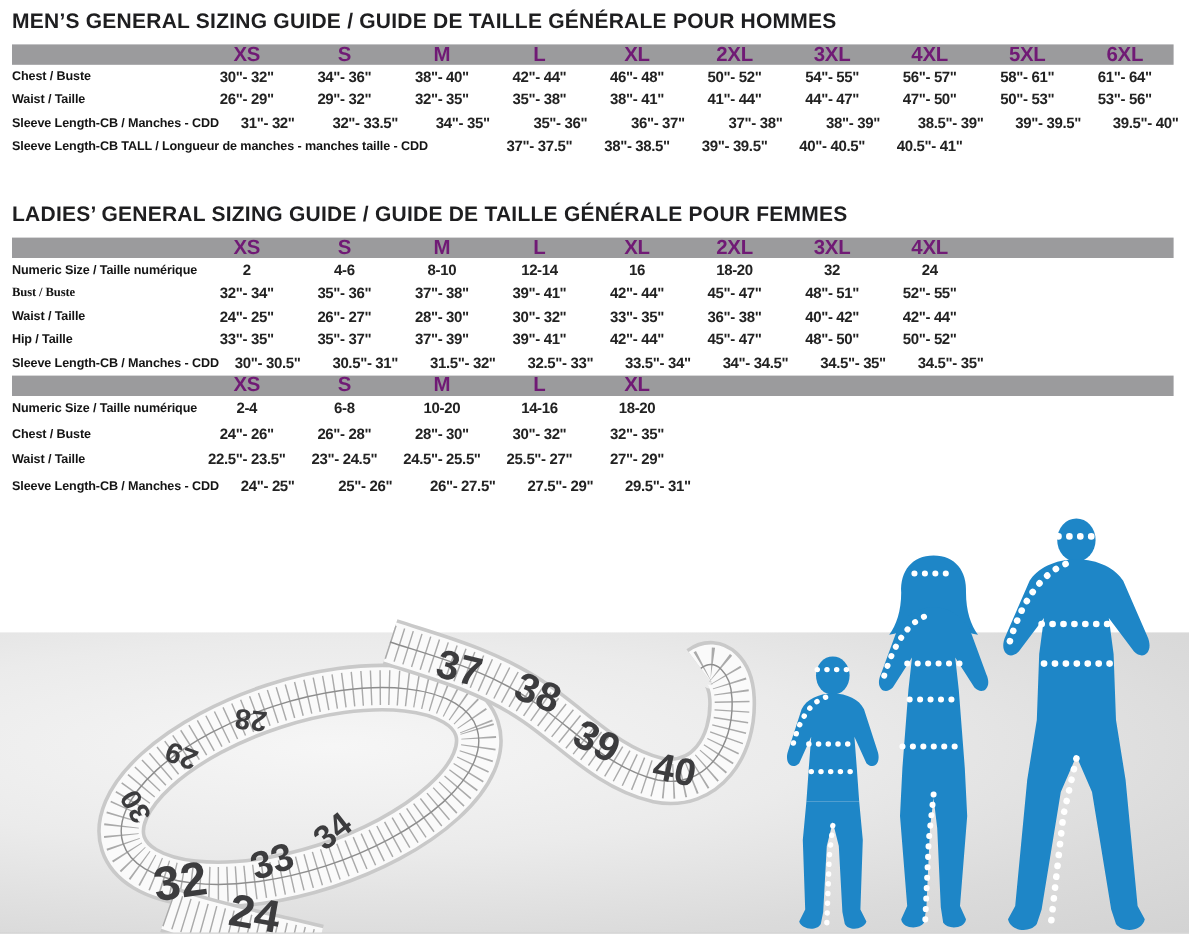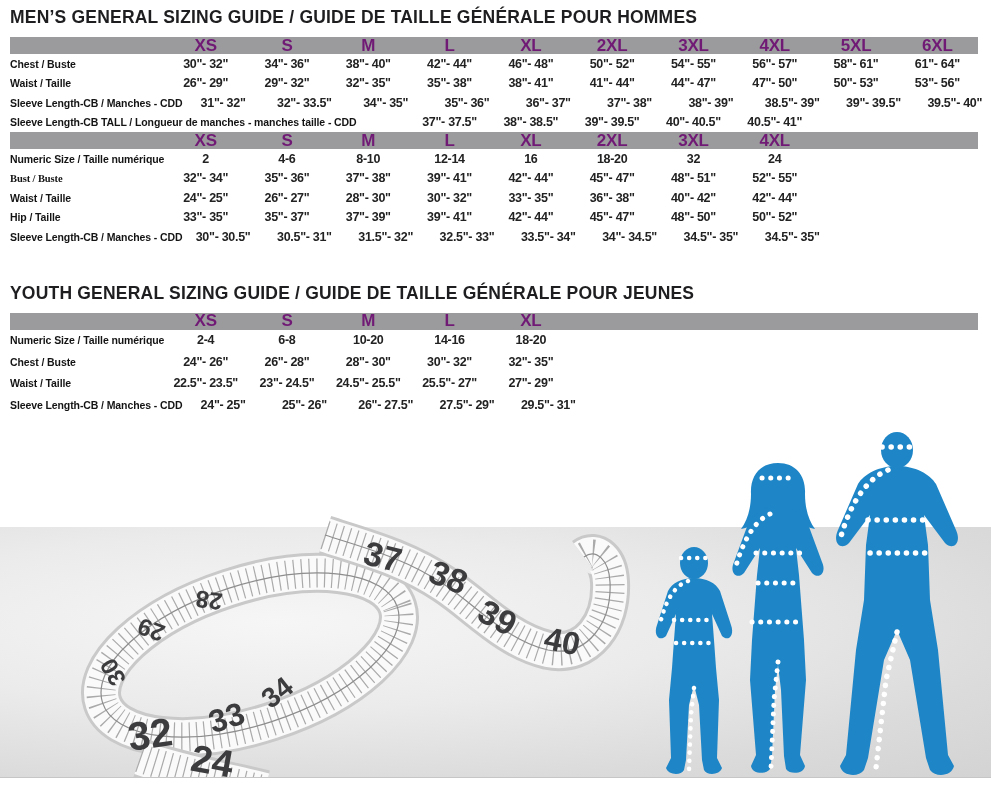--- a/index.html
+++ b/index.html
@@ -94,20 +94,21 @@
           <div class="c">39"- 39.5"</div>
           <div class="c">40"- 40.5"</div>
           <div class="c">40.5"- 41"</div>
           <div class="c"></div>
           <div class="c"></div>
         </div>
       </div>
   </section>
 
   <section class="size-section" id="sec1">
+    <h2>LADIES’ GENERAL SIZING GUIDE / GUIDE DE TAILLE GÉNÉRALE POUR FEMMES</h2>
     <div class="tbl">
         <div class="hdr">
           <div class="sp"></div>
           <div class="hc">XS</div>
           <div class="hc">S</div>
           <div class="hc">M</div>
           <div class="hc">L</div>
           <div class="hc">XL</div>
           <div class="hc">2XL</div>
           <div class="hc">3XL</div>
@@ -165,21 +166,20 @@
           <div class="c">32.5"- 33"</div>
           <div class="c">33.5"- 34"</div>
           <div class="c">34"- 34.5"</div>
           <div class="c">34.5"- 35"</div>
           <div class="c">34.5"- 35"</div>
         </div>
       </div>
   </section>
 
   <section class="size-section" id="sec2">
-    <h2>YOUTH GENERAL SIZING GUIDE / GUIDE DE TAILLE GÉNÉRALE POUR JEUNES</h2>
     <div class="tbl">
         <div class="hdr">
           <div class="sp"></div>
           <div class="hc">XS</div>
           <div class="hc">S</div>
           <div class="hc">M</div>
           <div class="hc">L</div>
           <div class="hc">XL</div>
         </div>
         <div class="row">

